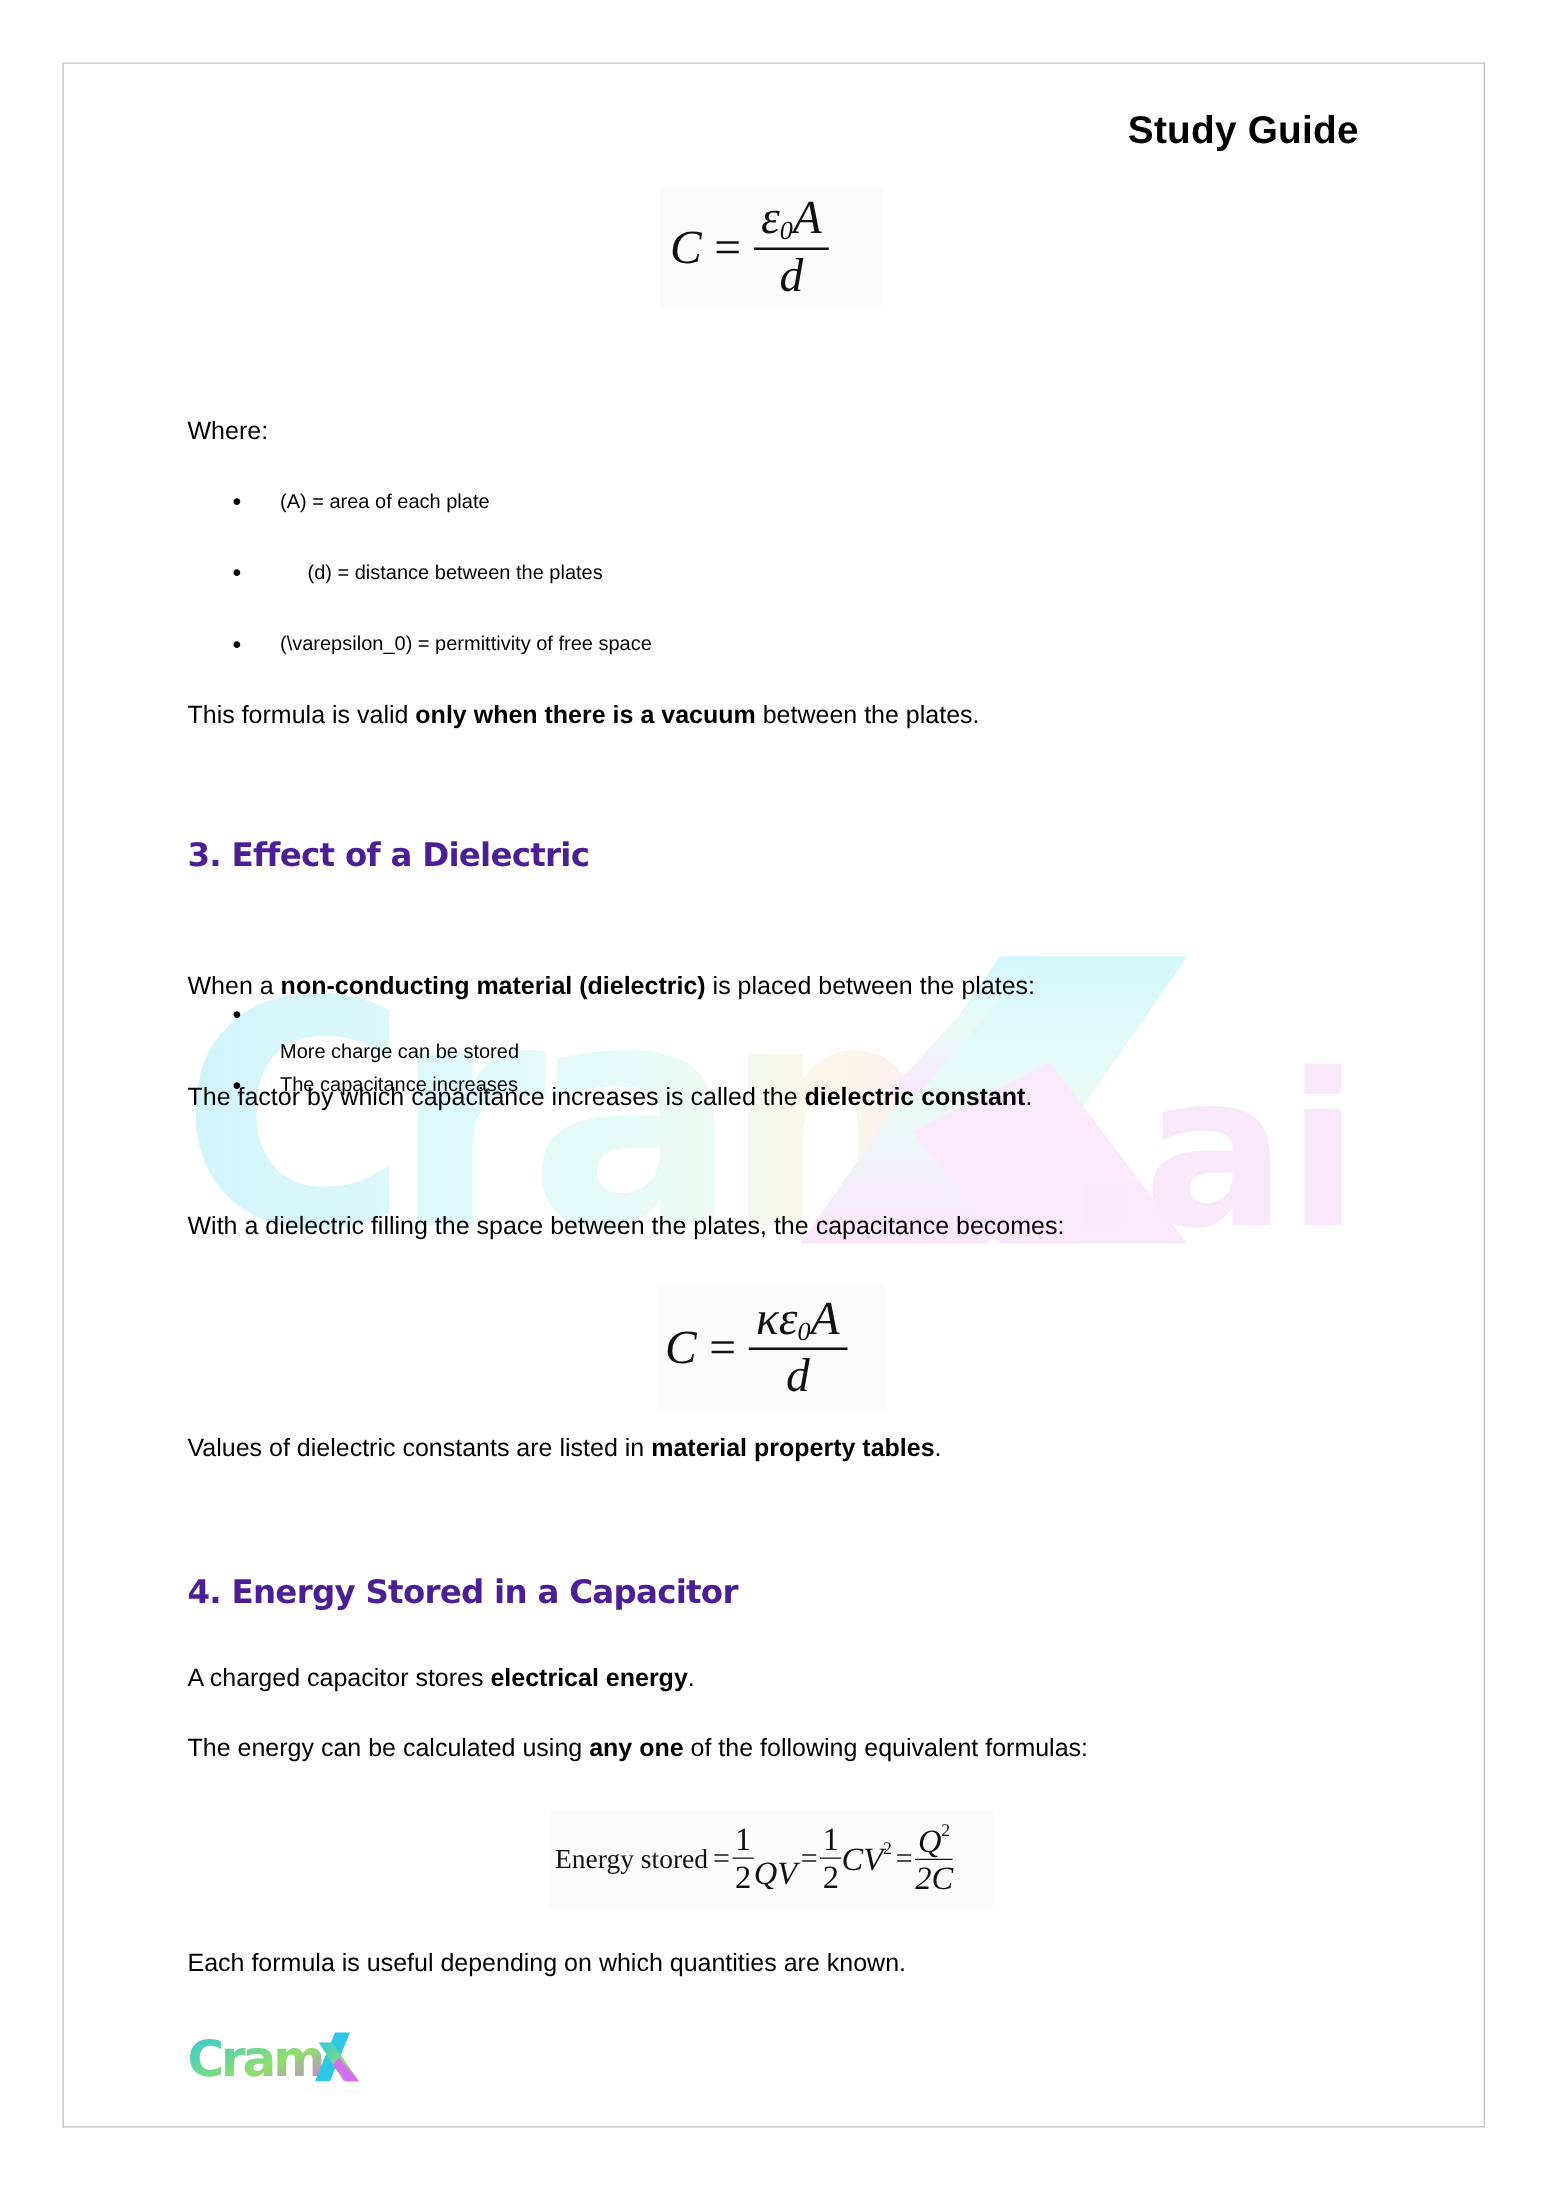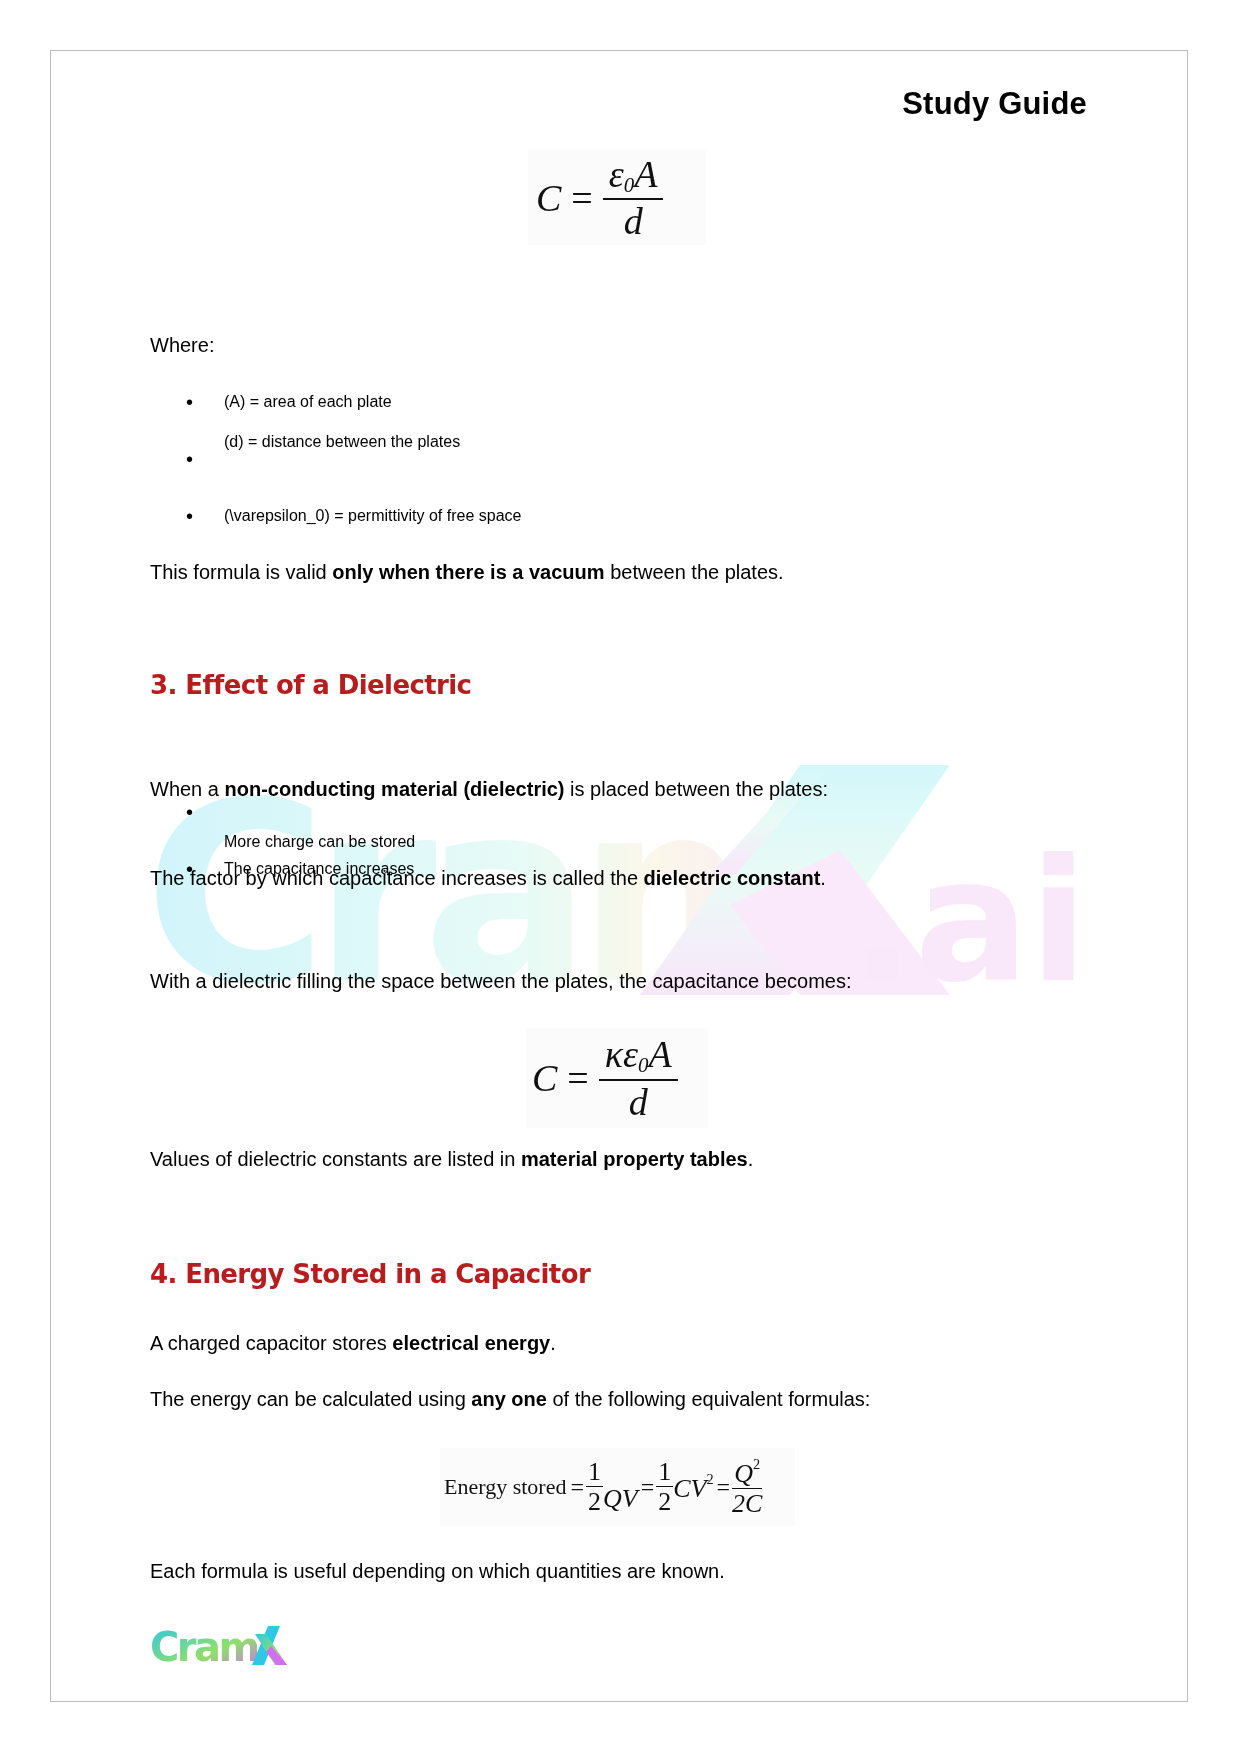--- a/index.html
+++ b/index.html
@@ -8,21 +8,21 @@
     .page-frame { position: absolute; left: 50px; top: 50px; width: 1138px; height: 1652px;
                   border: 1.5px solid #bdbdbd; box-sizing: border-box; }
     .header-title { position: absolute; right: 154px; top: 86px; font-size: 31px; font-weight: bold;
                     font-family: "Liberation Sans", sans-serif; letter-spacing: 0.2px; }
     .txt { position: absolute; left: 150px; font-size: 20px; line-height: 24px; white-space: nowrap;
            font-family: "Liberation Sans", sans-serif; }
     .txt b { font-weight: bold; }
     .bullet { position: absolute; left: 186px; font-size: 20px; line-height: 24px; }
     .bullet-text { position: absolute; left: 224px; font-size: 16px; line-height: 24px; white-space: nowrap;
                    font-family: "Liberation Sans", sans-serif; }
-    .heading { position: absolute; left: 150px; font-size: 26px; font-weight: bold; color: #b91c1c;
+    .heading { position: absolute; left: 150px; font-size: 26px; font-weight: bold; color: #4c1d95;
                font-family: "DejaVu Sans", sans-serif; letter-spacing: -0.6px; white-space: nowrap; }
     .formula { position: absolute; background: #fbfbfb; font-family: "Liberation Serif", "DejaVu Serif", serif;
                display: flex; align-items: center; color: #111; }
     .frac { display: inline-flex; flex-direction: column; align-items: center; margin-left: 10px; }
     .frac .num { padding: 0 6px 2px 6px; border-bottom: 2px solid #111; line-height: 1; white-space: nowrap; }
     .frac .den { line-height: 1; padding-top: 2px; }
     .it { font-style: italic; }
     .sub { font-size: 0.55em; vertical-align: -0.25em; font-style: italic; }
     .sup { font-size: 0.55em; vertical-align: 0.9em; }
     .watermark { position: absolute; left: 150px; top: 755px; width: 940px; height: 240px; pointer-events: none; }
@@ -65,21 +65,21 @@
     <span class="num"><span class="it">ε</span><span class="sub">0</span><span class="it">A</span></span>
     <span class="den it">d</span>
   </span>
 </div>
 
 <div class="txt" style="top:333px;">Where:</div>
 
 <span class="bullet" style="top:390px;">•</span>
 <div class="bullet-text" style="top:390px;">(A) = area of each plate</div>
 <span class="bullet" style="top:447px;">•</span>
-<div class="bullet-text" style="top:430px;">(d) = distance between the plates</div>
+<div class="bullet-text" style="top:447px;margin-left:22px;">(d) = distance between the plates</div>
 <span class="bullet" style="top:504px;">•</span>
 <div class="bullet-text" style="top:504px;">(\varepsilon_0) = permittivity of free space</div>
 
 <div class="txt" style="top:560px;"><span>This formula is valid </span><b>only when there is a vacuum</b><span> between the plates.</span></div>
 
 <div class="heading" style="top:670px;">3. Effect of a Dielectric</div>
 
 <div class="txt" style="top:755px;margin-top:22px;"><span>When a </span><b>non-conducting material (dielectric)</b><span> is placed between the plates:</span></div>
 
 <span class="bullet" style="top:800px;">•</span>

